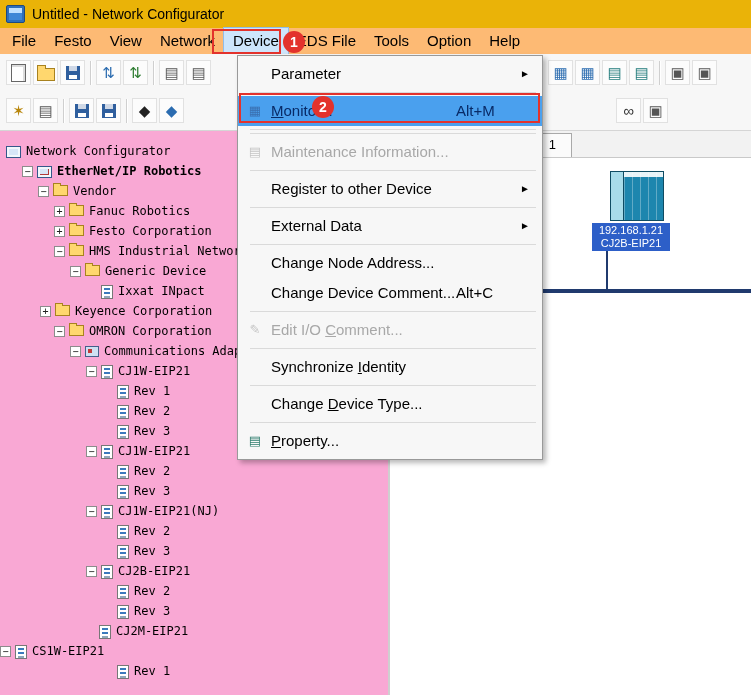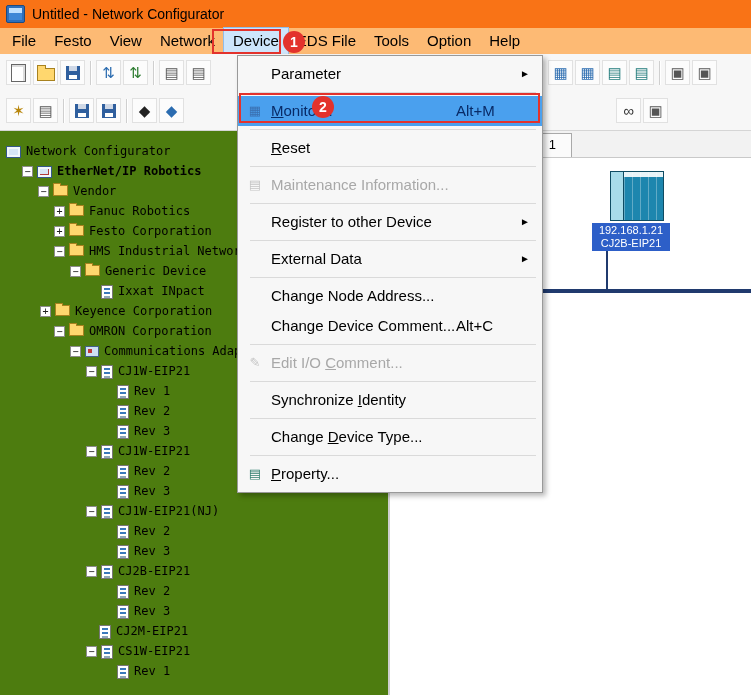--- a/index.html
+++ b/index.html
@@ -1,20 +1,20 @@
 <!DOCTYPE html>
 <html><head>
 <meta charset="utf-8">
 <style>
   html,body{margin:0;padding:0;background:#fff;}
   #window{position:relative;width:751px;height:695px;background:#fff;overflow:hidden;
           font-family:"Liberation Sans",sans-serif;color:#000;}
 
   
-  .titlebar{position:absolute;left:0;top:0;right:0;height:28px;background:#f97316;
+  .titlebar{position:absolute;left:0;top:0;right:0;height:28px;background:#eab308;
             display:flex;align-items:center;padding-left:6px;}
   .appicon{width:17px;height:16px;position:relative;background:#2f6fba;border:1px solid #1d4a80;
            border-radius:2px;margin-right:7px;flex:0 0 auto;}
   .appicon::before{content:'';position:absolute;left:2px;top:2px;right:2px;bottom:2px;
            background:linear-gradient(180deg,#bfe0ff 0 45%,#3f87d6 45%);}
   .wtitle{font-size:14px;}
 
   
   .menubar{position:absolute;left:0;top:28px;right:0;height:26px;background:#fdba74;
            border-bottom:1px solid #dcdcdc;display:flex;padding-left:3px;font-size:15px;}
@@ -32,21 +32,21 @@
   .tsep{width:1px;height:24px;background:#cfcfcf;margin:0 5px 0 3px;box-shadow:1px 0 0 #fff;}
   .k-page{width:13px;height:16px;background:#fff;border:1px solid #666;box-shadow:inset -2px 2px 0 #dcdcdc;}
   .k-folder{width:16px;height:11px;background:#ffd76e;border:1px solid #a8821f;position:relative;margin-top:3px;}
   .k-folder::before{content:'';position:absolute;top:-4px;left:-1px;width:7px;height:3px;
         background:#ffd76e;border:1px solid #a8821f;border-bottom:none;}
   .k-floppy{width:14px;height:14px;background:#2f5f9e;position:relative;}
   .k-floppy::before{content:'';position:absolute;left:3px;top:0;width:8px;height:5px;background:#cfd8e6;}
   .k-floppy::after{content:'';position:absolute;left:3px;bottom:1px;width:8px;height:4px;background:#fff;}
 
   
-  .treepanel{position:absolute;left:0;top:130px;width:390px;bottom:0;background:#4d7c0f;
+  .treepanel{position:absolute;left:0;top:130px;width:390px;bottom:0;background:#f9a8d4;
              border-top:1px solid #d5d5d5;border-right:2px solid #cfcfcf;
              overflow:hidden;padding-top:10px;box-sizing:border-box;}
   .trow{height:20px;line-height:20px;white-space:nowrap;
         font-family:"DejaVu Sans Mono",monospace;font-size:12px;}
   .trow.b .tlbl{font-weight:bold;}
   .exp{display:inline-block;width:11px;height:11px;border:1px solid #8c8c8c;background:#fff;
        font:10px/9px "DejaVu Sans Mono",monospace;text-align:center;vertical-align:middle;
        margin-right:4px;color:#222;box-sizing:border-box;}
   .tsp{display:inline-block;width:15px;}
   .tic{display:inline-block;vertical-align:middle;margin-right:5px;box-sizing:border-box;}
@@ -221,21 +221,21 @@
       <div class="trow" style="padding-left: 86px;"><span class="exp">−</span><span class="tic ic-device"></span><span class="tlbl">CJ1W-EIP21</span></div>
       <div class="trow" style="padding-left: 102px;"><span class="tsp"></span><span class="tic ic-rev"></span><span class="tlbl">Rev 2</span></div>
       <div class="trow" style="padding-left: 102px;"><span class="tsp"></span><span class="tic ic-rev"></span><span class="tlbl">Rev 3</span></div>
       <div class="trow" style="padding-left: 86px;"><span class="exp">−</span><span class="tic ic-device"></span><span class="tlbl">CJ1W-EIP21(NJ)</span></div>
       <div class="trow" style="padding-left: 102px;"><span class="tsp"></span><span class="tic ic-rev"></span><span class="tlbl">Rev 2</span></div>
       <div class="trow" style="padding-left: 102px;"><span class="tsp"></span><span class="tic ic-rev"></span><span class="tlbl">Rev 3</span></div>
       <div class="trow" style="padding-left: 86px;"><span class="exp">−</span><span class="tic ic-device"></span><span class="tlbl">CJ2B-EIP21</span></div>
       <div class="trow" style="padding-left: 102px;"><span class="tsp"></span><span class="tic ic-rev"></span><span class="tlbl">Rev 2</span></div>
       <div class="trow" style="padding-left: 102px;"><span class="tsp"></span><span class="tic ic-rev"></span><span class="tlbl">Rev 3</span></div>
       <div class="trow" style="padding-left: 84px;"><span class="tsp"></span><span class="tic ic-device"></span><span class="tlbl">CJ2M-EIP21</span></div>
-      <div class="trow" style="padding-left: 86px;"><span class="exp">−</span><span class="tic ic-device"></span><span class="tlbl">CS1W-EIP21</span></div>
+      <div class="trow" style=""><span class="exp">−</span><span class="tic ic-device"></span><span class="tlbl">CS1W-EIP21</span></div>
       <div class="trow" style="padding-left: 102px;"><span class="tsp"></span><span class="tic ic-rev"></span><span class="tlbl">Rev 1</span></div>
     </div>
 
   <div class="canvas">
     <div class="tabbar">
       <div class="tab">
         <span>1</span>
       </div>
     </div>
     <div class="trunk"></div>
@@ -245,21 +245,20 @@
       <div>192.168.1.21</div>
       <div>CJ2B-EIP21</div>
     </div>
   </div>
 
   <div class="popup" id="devmenu">
       <div class="mi"><span class="mlab">Parameter</span><span class="marr">►</span></div>
       <div class="msep"></div>
       <div class="mi hl"><span class="mic" style="color: rgb(58, 111, 176);">▦</span><span class="mlab"><u>M</u>onitor...</span><span class="msc">Alt+M</span></div>
       <div class="msep"></div>
-      <div class="mi"><span class="mlab"><u>R</u>eset</span></div>
       <div class="msep"></div>
       <div class="mi dis"><span class="mic" style="color: rgb(154, 154, 154); opacity: 0.55;">▤</span><span class="mlab">Maintenance Information...</span></div>
       <div class="msep"></div>
       <div class="mi"><span class="mlab">Register to other Device</span><span class="marr">►</span></div>
       <div class="msep"></div>
       <div class="mi"><span class="mlab">External Data</span><span class="marr">►</span></div>
       <div class="msep"></div>
       <div class="mi"><span class="mlab">Change Node Address...</span></div>
       <div class="mi"><span class="mlab">Change Device Comment...</span><span class="msc">Alt+C</span></div>
       <div class="msep"></div>

